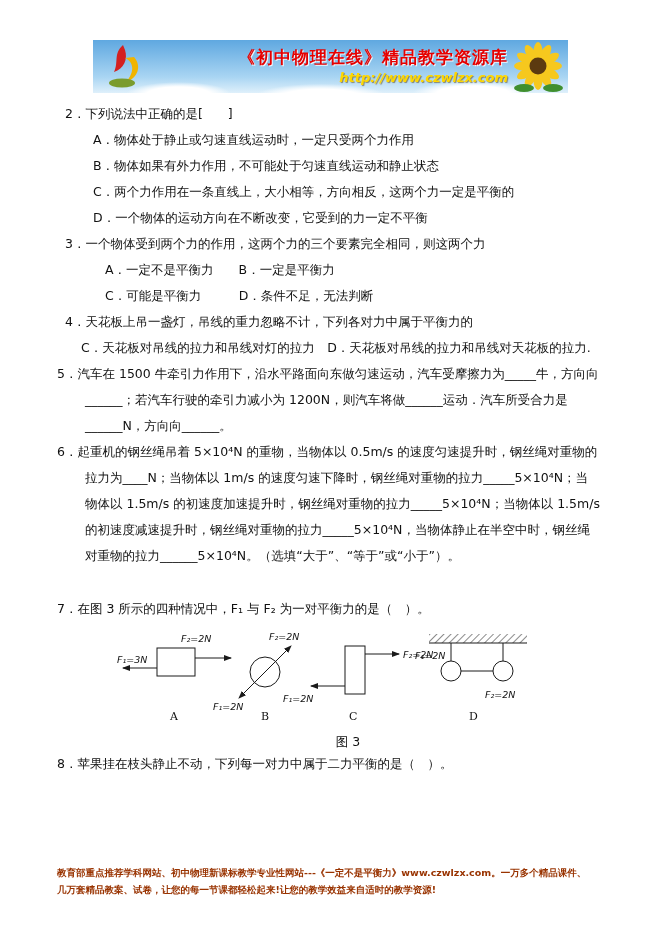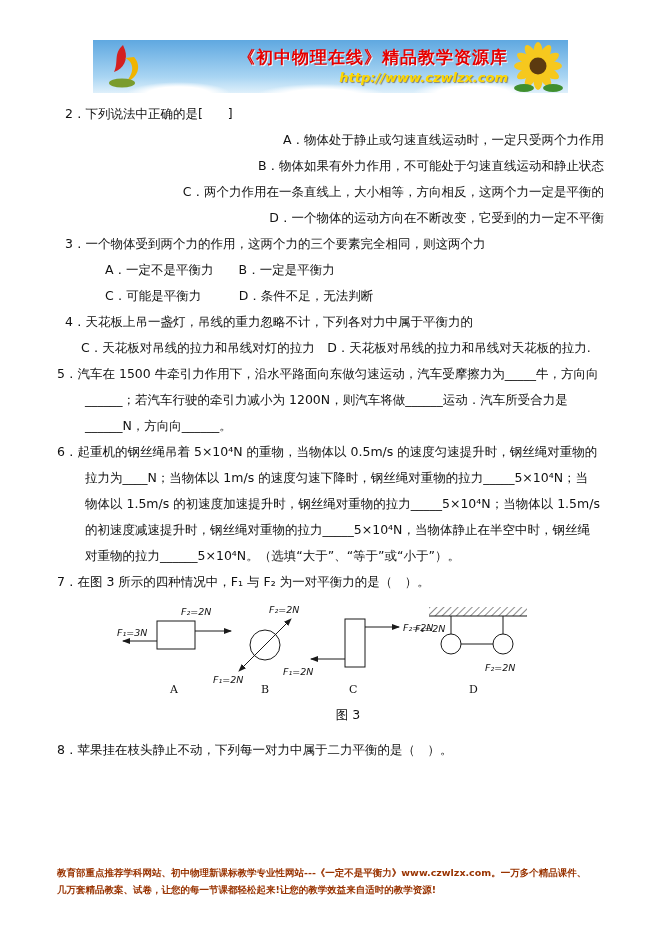--- a/index.html
+++ b/index.html
@@ -26,28 +26,28 @@
   }
   .banner-url {
     font-size:13px; font-weight:bold; font-style:italic; color:#ffd800;
     text-shadow:1px 1px 1px rgba(90,60,0,.55); line-height:18px;
   }
 
   
   .content { position:absolute; left:57px; top:101px; width:547px; font-size:12.5px; }
   .line { line-height:26px; white-space:nowrap; }
   .qshift { margin-left:8px; }          
-  .opt   { margin-left:28px;text-align:right; }          
+  .opt   { margin-left:28px; }          
   .ind2  { margin-left:40px; }          
   .indS  { margin-left:16px; }          
   .cont  { margin-left:28px; }          
-  .q7    { }
+  .q7    { margin-top:27px; }
   .figure { margin-top:6px; margin-left:60px; width:462px; }
   .caption { text-align:center; line-height:18px; margin-top:6px; font-size:12.5px; }
-  .q8 { margin-top:13px; }
+  .q8 { }
   .q8 .indS { margin-top:6px; }
 
   
   .fig-svg .sh { stroke:#1a1a1a; stroke-width:1; fill:none; }
   .fig-svg .hatch-rect { fill:url(#hatch); stroke:none; }
   .fig-svg .flbl { font:italic 9.5px "DejaVu Sans",sans-serif; fill:#111; }
   .fig-svg .dletter { font:11px "DejaVu Serif","Liberation Serif",serif; fill:#111; }
 
   
   .footer { position:absolute; left:57px; bottom:38px; width:560px; color:#993300; font-weight:bold; }

